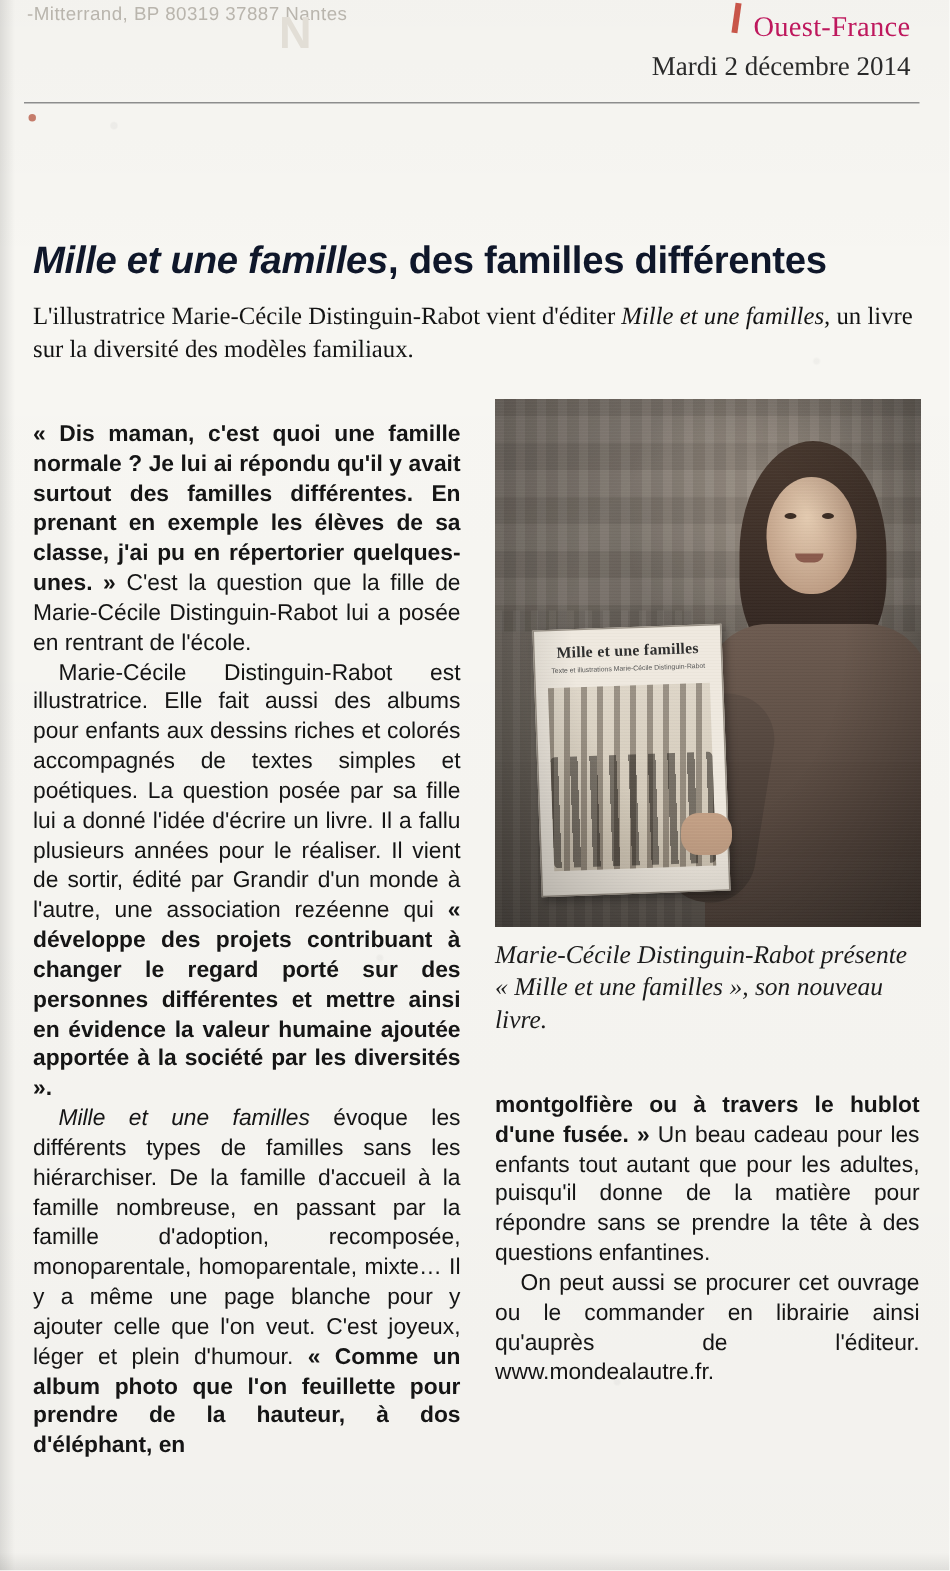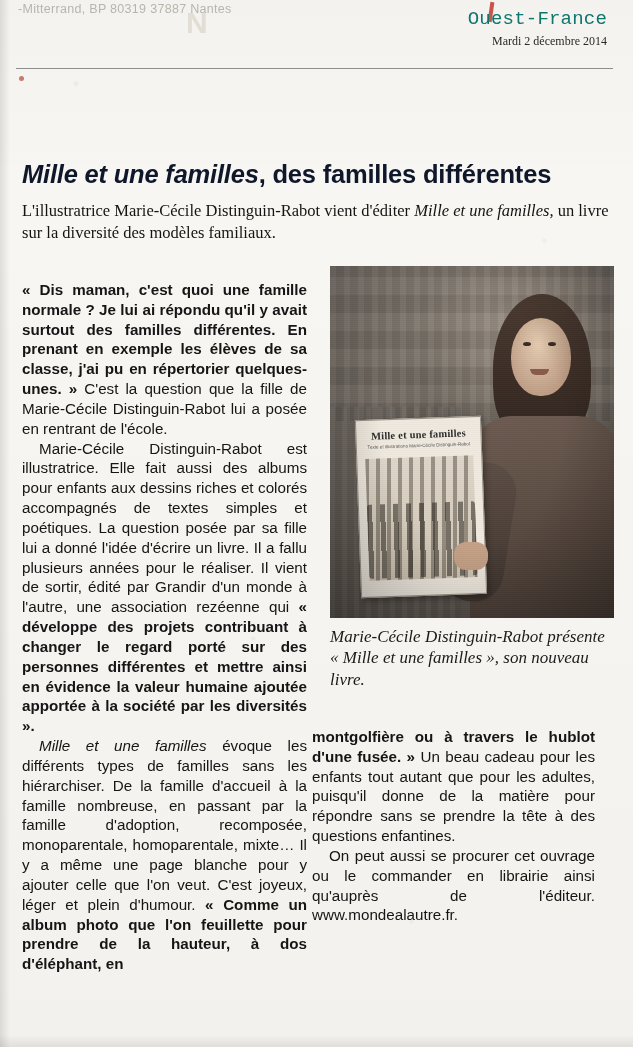--- a/index.html
+++ b/index.html
@@ -56,32 +56,32 @@
     font-family: "Liberation Sans", sans-serif;
     font-size: 30px;
     font-weight: bold;
     color: #e2ded6;
     letter-spacing: 2px;
   }
   .paper-name {
     position: absolute;
     right: 26px;
     top: 8px;
-    font-family: Liberation Mono, monospace;
+    font-family: Liberation Serif, serif;
     font-size: 19px;
-    color: #0f766e;
+    color: #be185d;
     letter-spacing: .2px;
     margin-left: 37px;
   }
   .paper-date {
     position: absolute;
     right: 26px;
     top: 34px;
     font-family: "Liberation Serif", serif;
-    font-size: 12px;
+    font-size: 18px;
     color: #2a2a2a;
   }
   .rule-top {
     position: absolute;
     left: 16px;
     right: 20px;
     top: 68px;
     height: 1px;
     background: #8d8d8d;
   }
@@ -143,21 +143,21 @@
     text-align: justify;
     text-justify: inter-word;
     margin-top: 12px;
   }
   .col-left {
     left: 22px;
     top: 268px;
     width: 285px;
   }
   .col-right {
-    left: 312px;
+    left: 330px;
     top: 715px;
     width: 283px;
   }
   .col p {
     margin: 0;
   }
   .col p.indent {
     text-indent: 17px;
   }
   .col .it { font-style: italic; }

